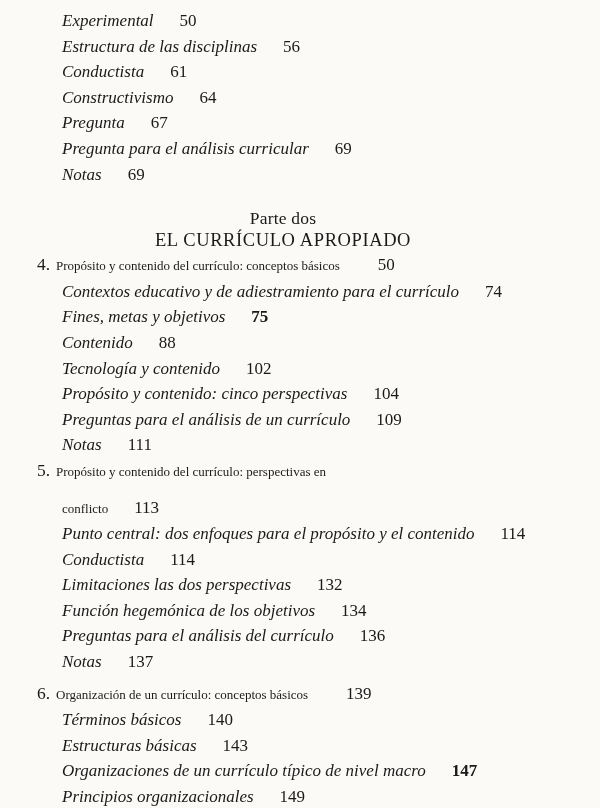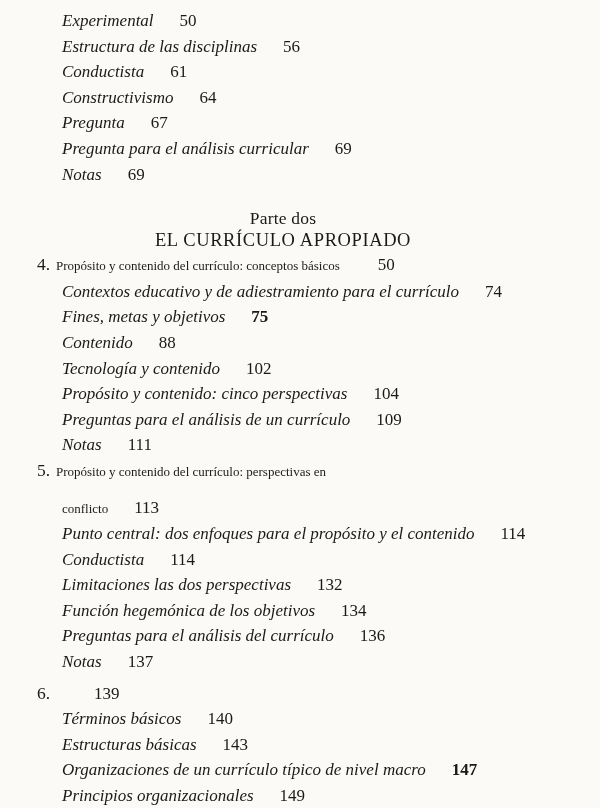--- a/index.html
+++ b/index.html
@@ -223,20 +223,21 @@
     <div class="line row sub lvl-sub">
       <span class="entry-title">Notas</span>
       <span class="gap-md"></span>
       <span class="page-no">137</span>
     </div>
   </div>
 
   <div style="margin-top:6px;">
     <div class="line row">
       <span class="num-col">6.</span>
+      <span class="entry-title">Organización de un currículo: conceptos básicos</span>
       <span class="gap-lg"></span>
       <span class="page-no">139</span>
     </div>
 
     <div class="line row sub lvl-sub">
       <span class="entry-title">Términos básicos</span>
       <span class="gap-md"></span>
       <span class="page-no">140</span>
     </div>
     <div class="line row sub lvl-sub">

